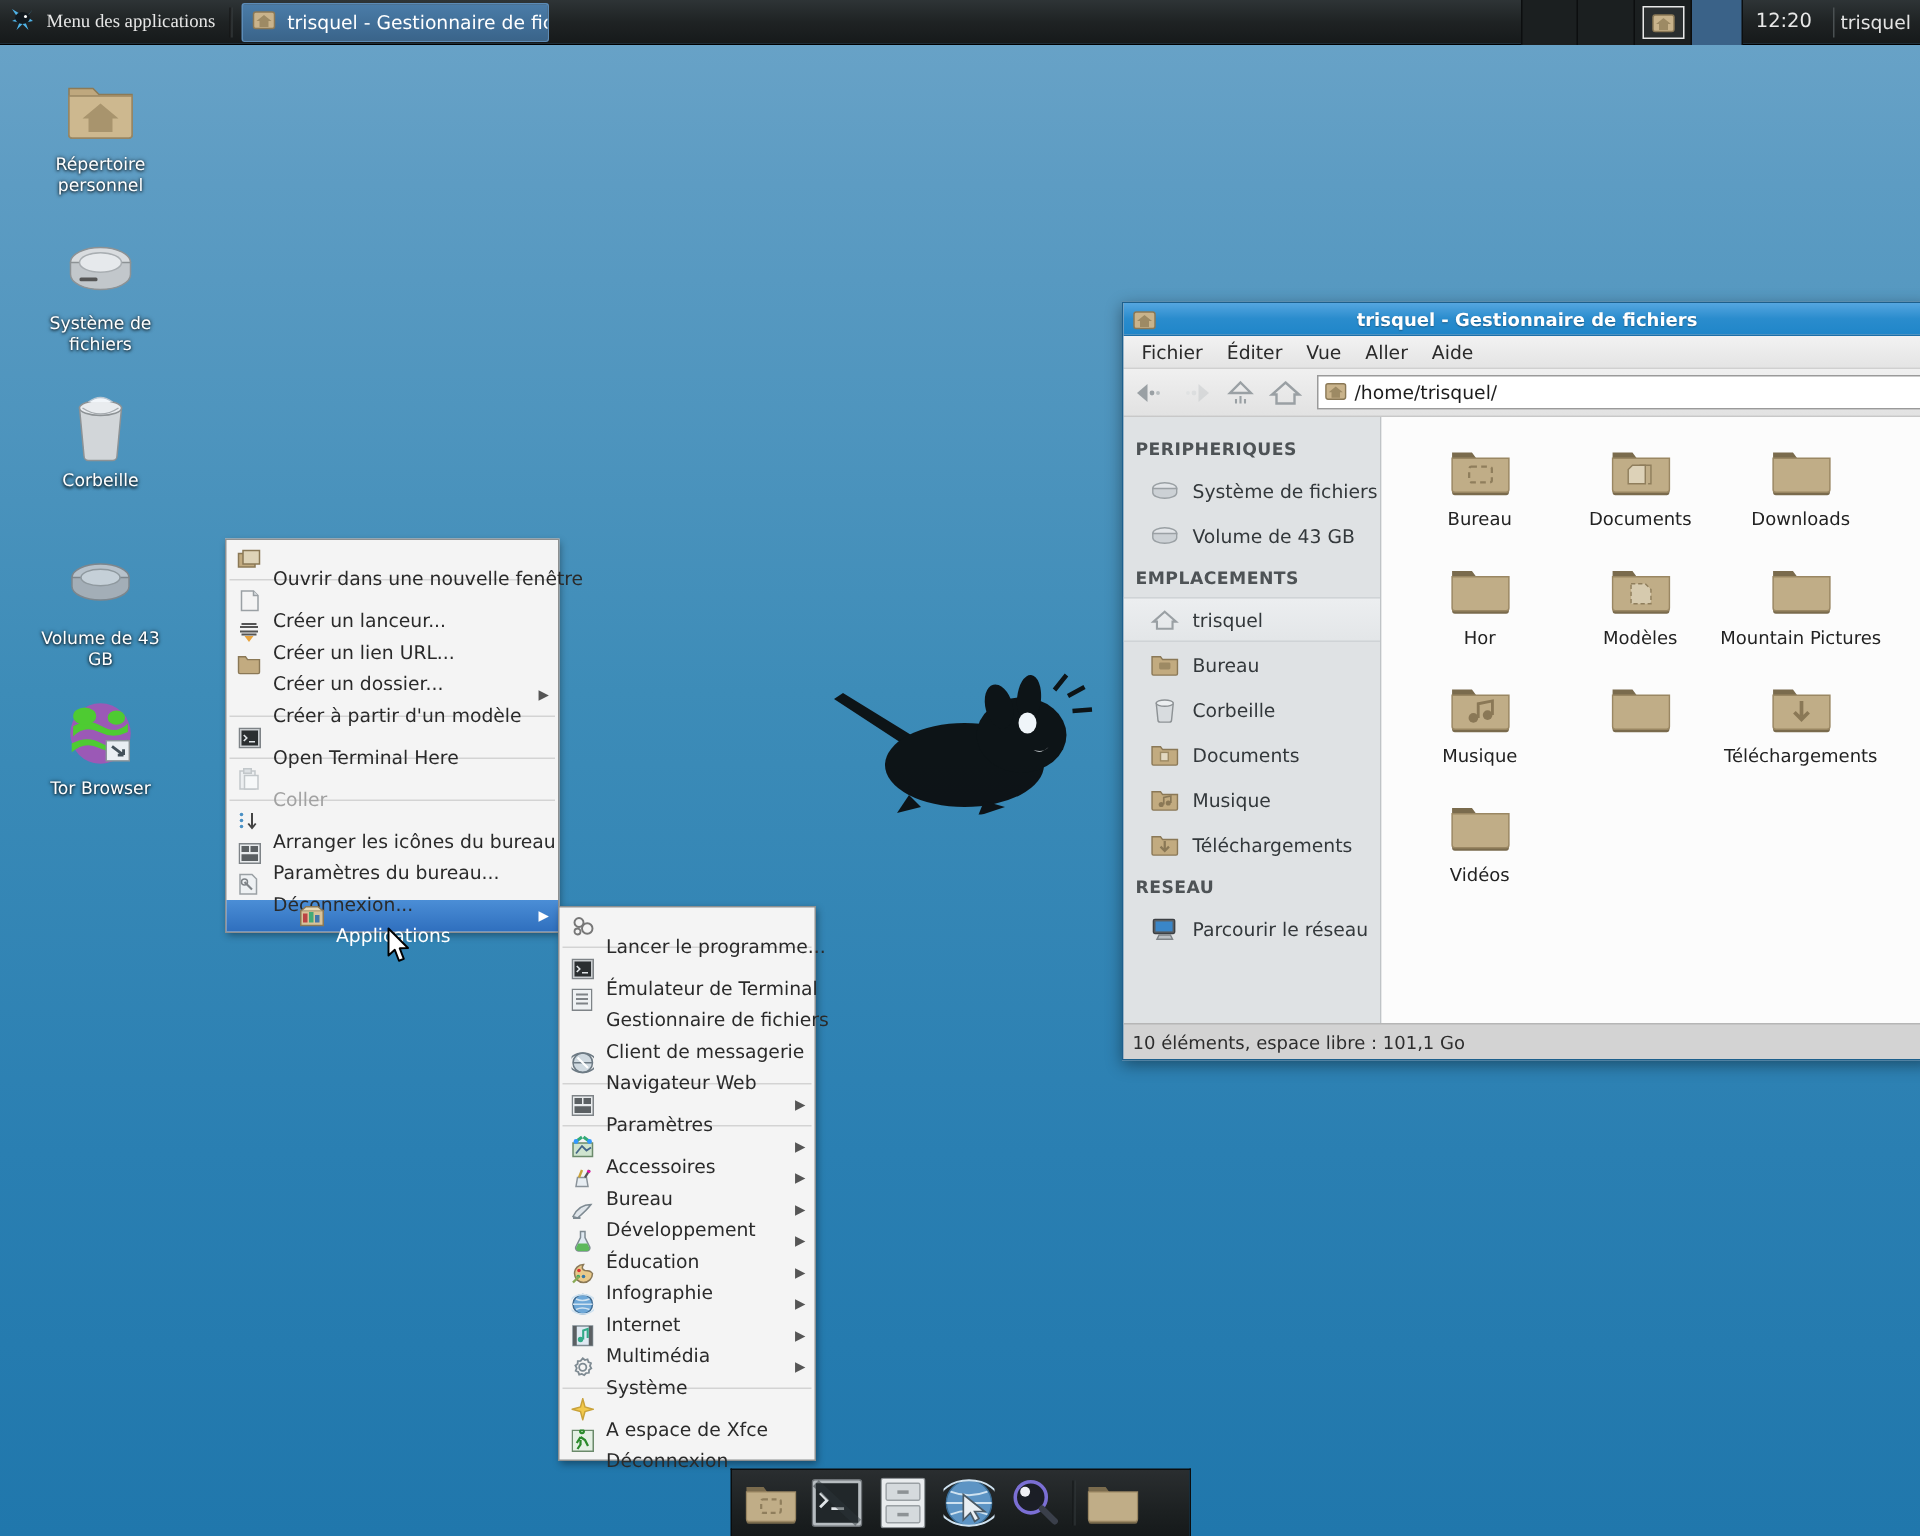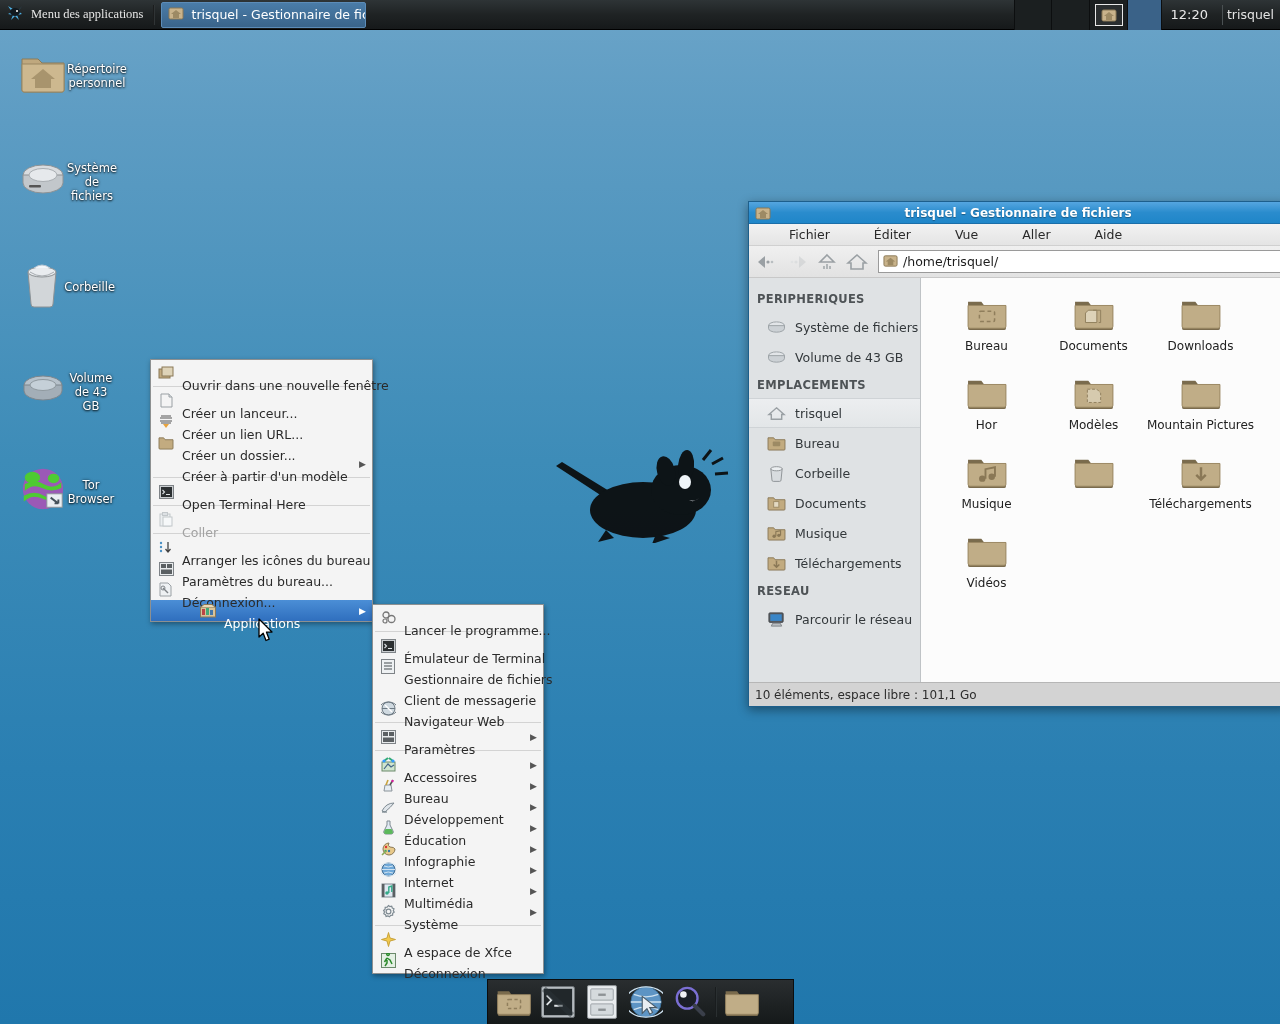--- a/index.html
+++ b/index.html
@@ -72,21 +72,21 @@
   .clock {
     color: #e8e8e8; font-size: 13px; padding: 0 10px 0 8px;
     display: flex; align-items: center; height: 30px;
   }
   .user-label { color: #e3e3e3; font-size: 12.5px; padding-right: 6px; }
   .panel-div { width: 1px; height: 20px; background: #4a5052; margin: 0 4px; }
 
   
   .desk-icon {
     position: absolute; width: 96px;
-    display: flex; flex-direction: row; align-items: center;
+    display: flex; flex-direction: column; align-items: center;
     cursor: pointer;
   }
   .desk-icon .ico { width: 48px; height: 48px; display:flex; align-items:center; justify-content:center;}
   .desk-icon .lbl {
     margin-top: 5px; text-align: center; color: #ffffff;
     font-size: 11.5px; line-height: 14px;
     text-shadow: 0 1px 2px rgba(0,0,0,0.85), 0 0 3px rgba(0,0,0,0.6);
     word-wrap: break-word;
   }
 
@@ -152,21 +152,21 @@
     text-shadow: 0 1px 1px rgba(0,0,0,0.35);
     pointer-events: none;
   }
   #fm-menubar {
     height: 22px; flex: 0 0 22px;
     background: linear-gradient(to bottom,#f2f2f2,#e4e4e4);
     display: flex; align-items: center; padding-left: 4px;
     border-bottom: 1px solid #d0d0d0;
     font-size: 12.5px; color: #2a2a2a;
   }
-  #fm-menubar .mb { padding: 2px 8px; cursor: pointer; margin-left: 28px; }
+  #fm-menubar .mb { padding: 2px 8px; cursor: pointer; }
   #fm-toolbar {
     height: 32px; flex: 0 0 32px;
     background: linear-gradient(to bottom,#f0f0f0,#e2e2e2);
     display: flex; align-items: center; padding: 0 4px;
     border-bottom: 1px solid #c8c8c8;
     gap: 2px;
   }
   .tb-btn { width: 28px; height: 26px; display:flex;align-items:center;justify-content:center;cursor:pointer; }
   .tb-btn.dis { opacity: 0.35; }
   #fm-pathbar {

